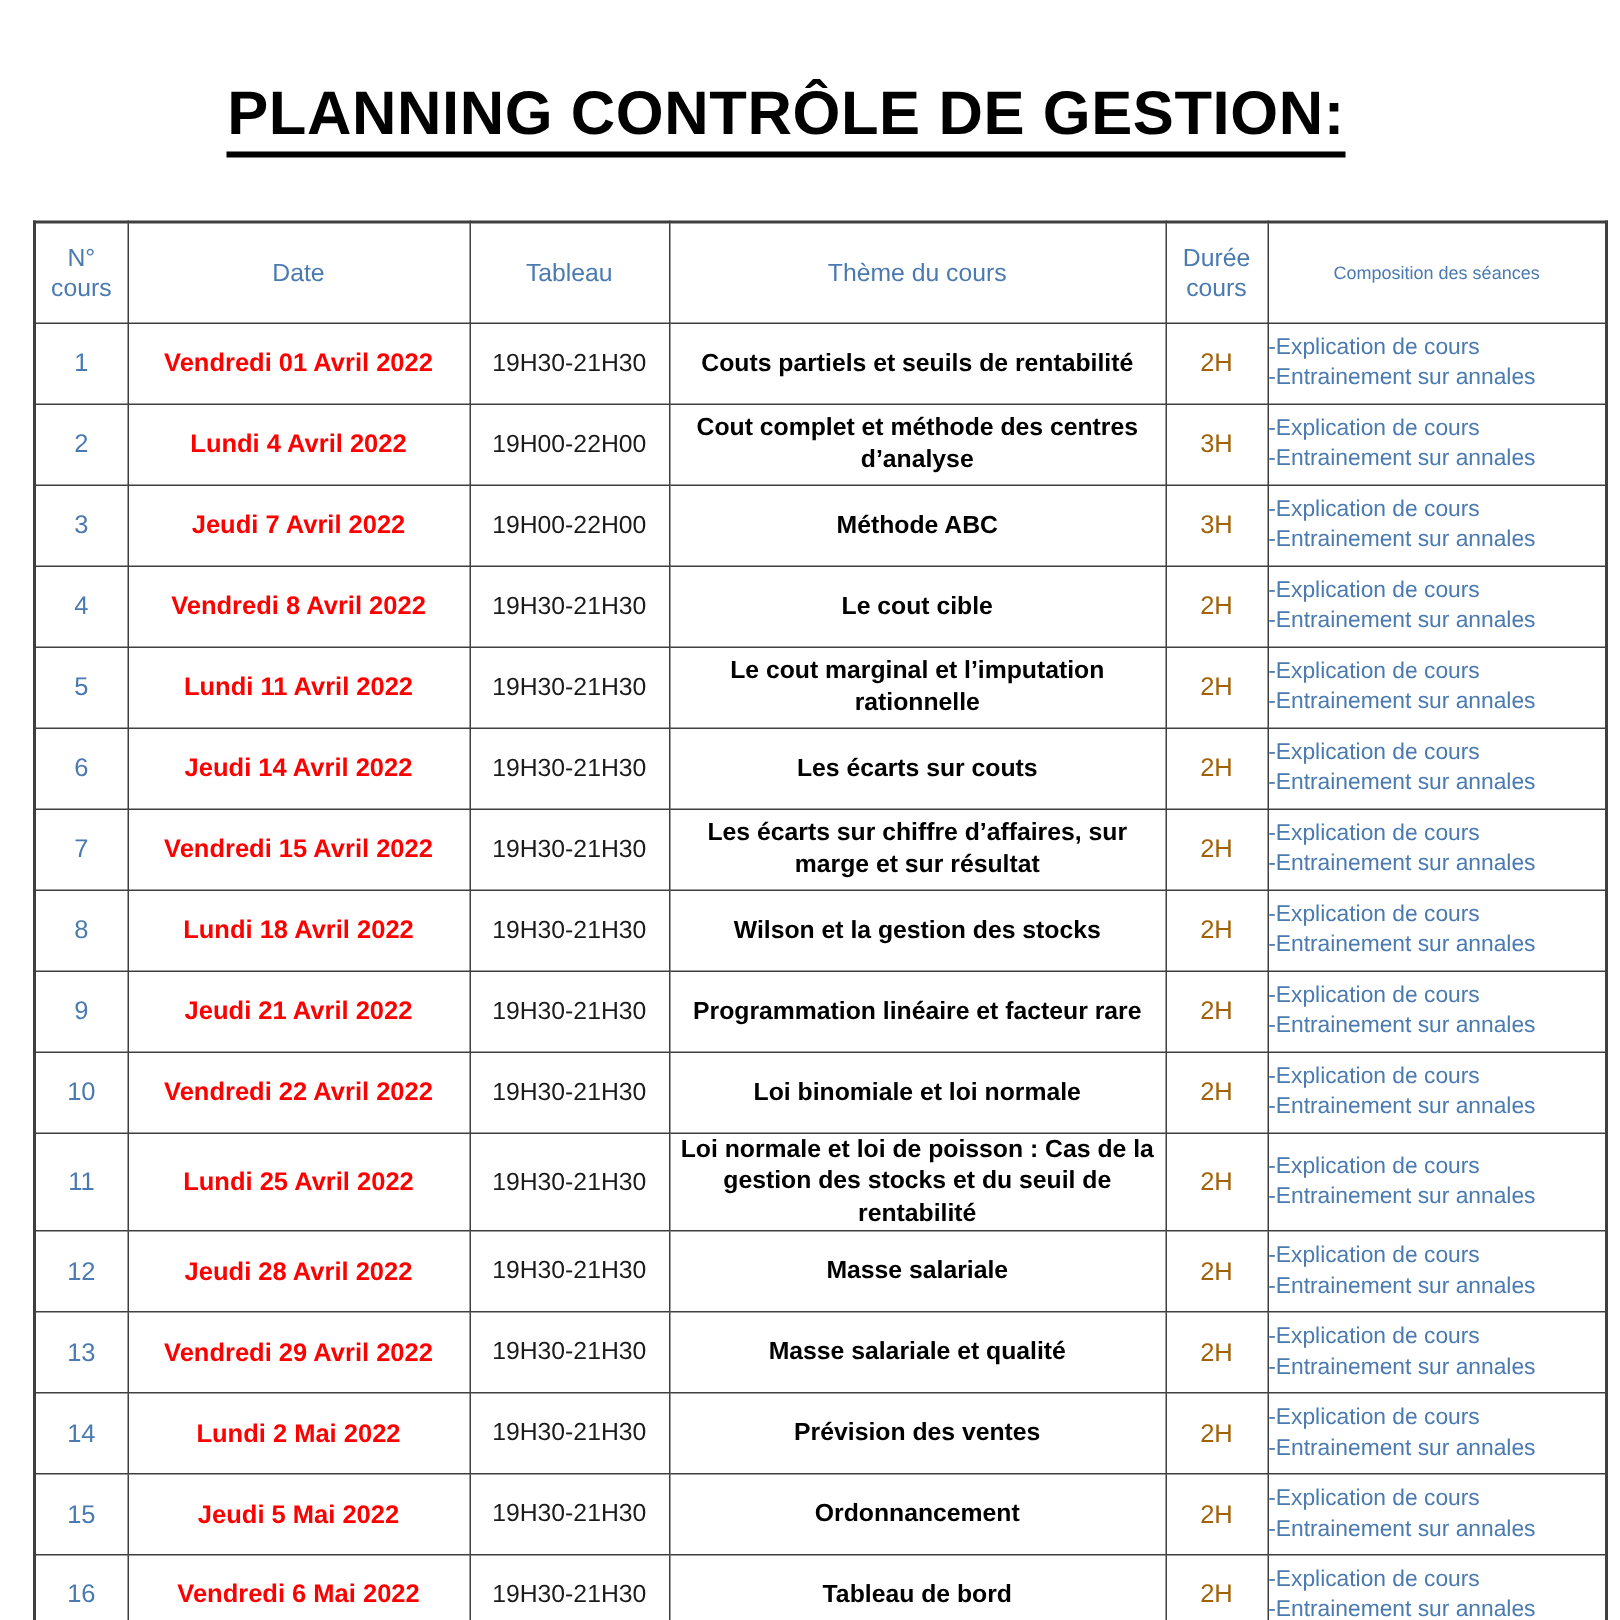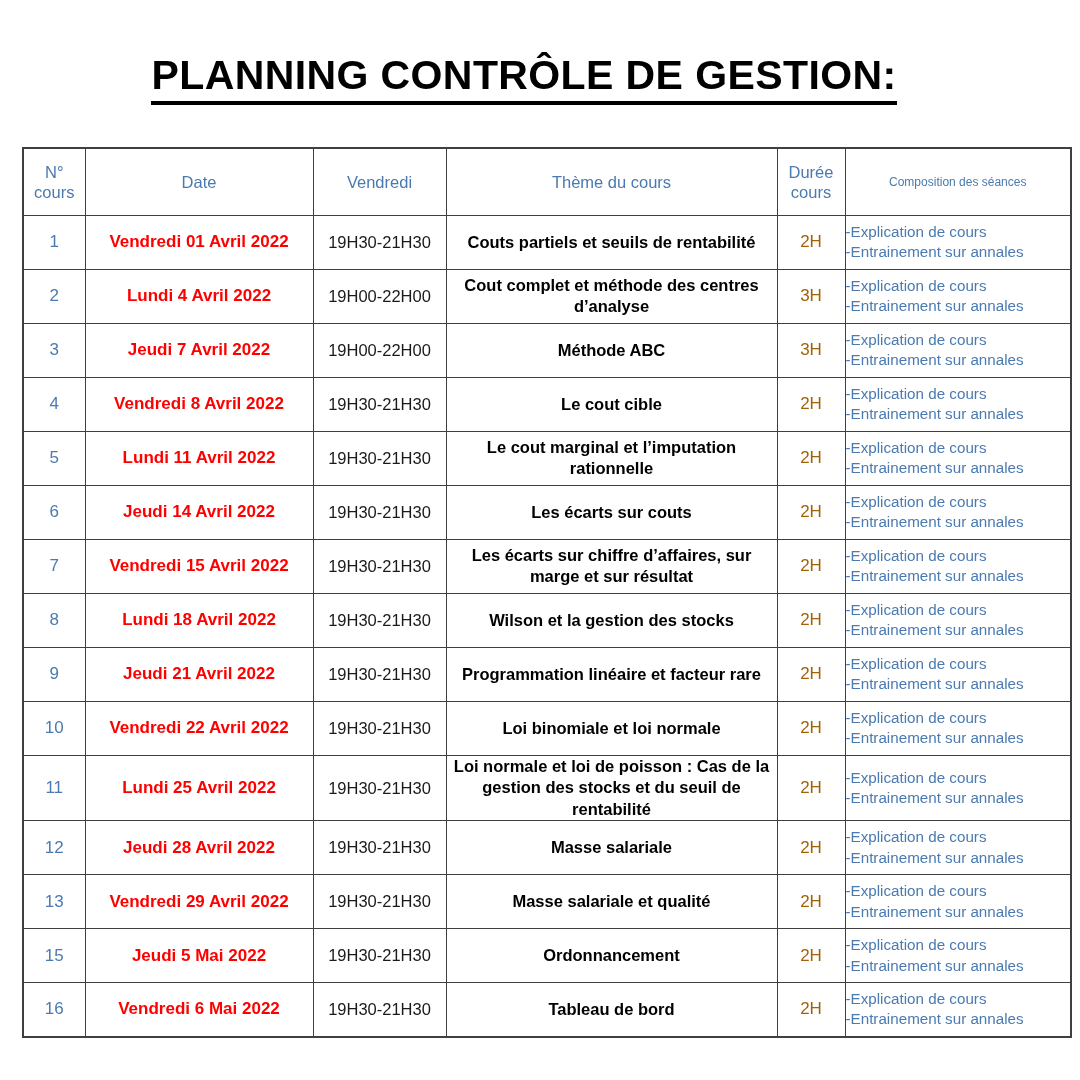--- a/index.html
+++ b/index.html
@@ -156,21 +156,21 @@
         <col class="c-duree">
         <col class="c-compo">
       </colgroup>
       <thead>
         <tr>
           <th class="h-num">
             <span>N°</span><br>
             <span>cours</span>
           </th>
           <th class="h-date">Date</th>
-          <th class="h-horaire">Vendredi</th>
+          <th class="h-horaire">Tableau</th>
           <th class="h-theme">Thème du cours</th>
           <th class="h-duree">
             <span>Durée</span><br>
             <span>cours</span>
           </th>
           <th class="h-compo">Composition des séances</th>
         </tr>
       </thead>
       <tbody id="planning-body">
           <tr>
@@ -310,20 +310,31 @@
             <td class="cell-date">Vendredi 29 Avril 2022</td>
             <td class="cell-horaire">19H30-21H30</td>
             <td class="cell-theme">Masse salariale et qualité</td>
             <td class="cell-duree">2H</td>
             <td class="cell-compo">
               <span class="compo-line">-Explication de cours</span>
               <span class="compo-line">-Entrainement sur annales</span>
             </td>
           </tr>
           <tr>
+            <td class="cell-num">14</td>
+            <td class="cell-date">Lundi 2 Mai 2022</td>
+            <td class="cell-horaire">19H30-21H30</td>
+            <td class="cell-theme">Prévision des ventes</td>
+            <td class="cell-duree">2H</td>
+            <td class="cell-compo">
+              <span class="compo-line">-Explication de cours</span>
+              <span class="compo-line">-Entrainement sur annales</span>
+            </td>
+          </tr>
+          <tr>
             <td class="cell-num">15</td>
             <td class="cell-date">Jeudi 5 Mai 2022</td>
             <td class="cell-horaire">19H30-21H30</td>
             <td class="cell-theme">Ordonnancement</td>
             <td class="cell-duree">2H</td>
             <td class="cell-compo">
               <span class="compo-line">-Explication de cours</span>
               <span class="compo-line">-Entrainement sur annales</span>
             </td>
           </tr>

